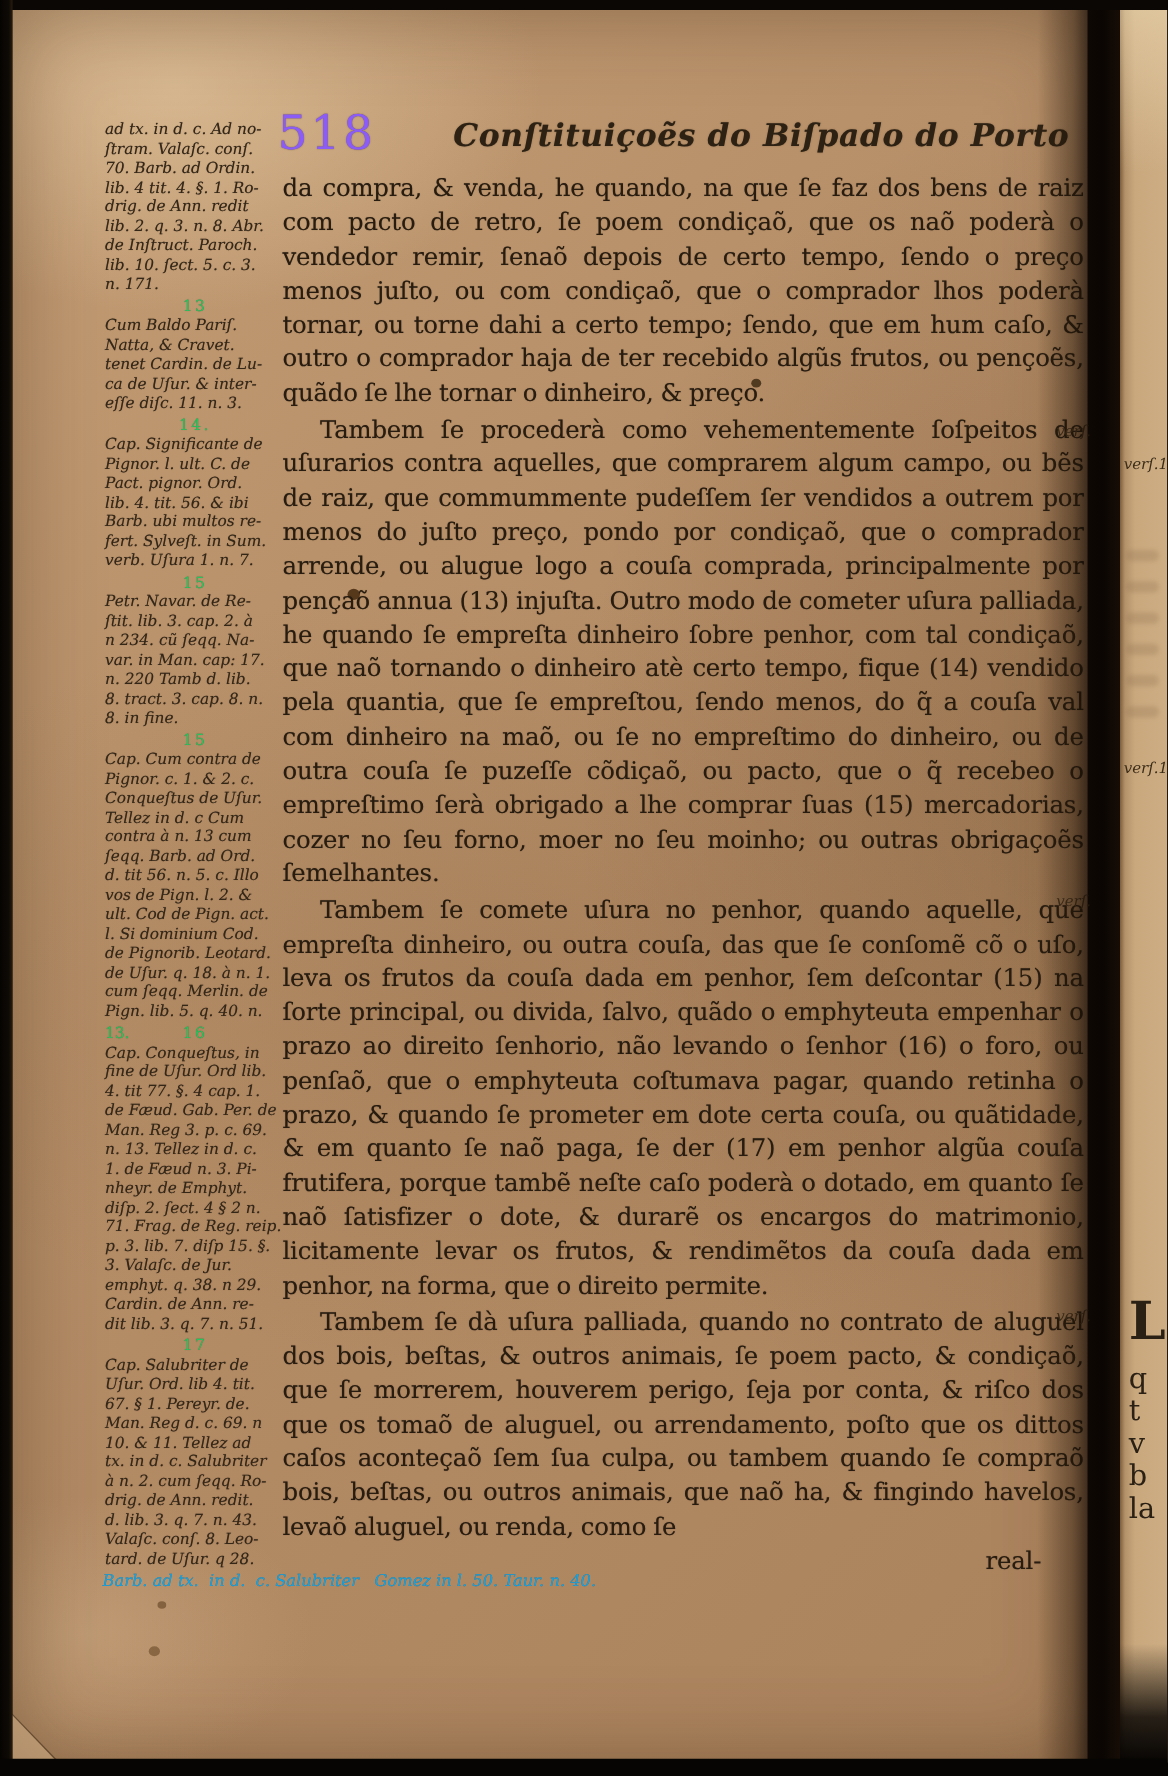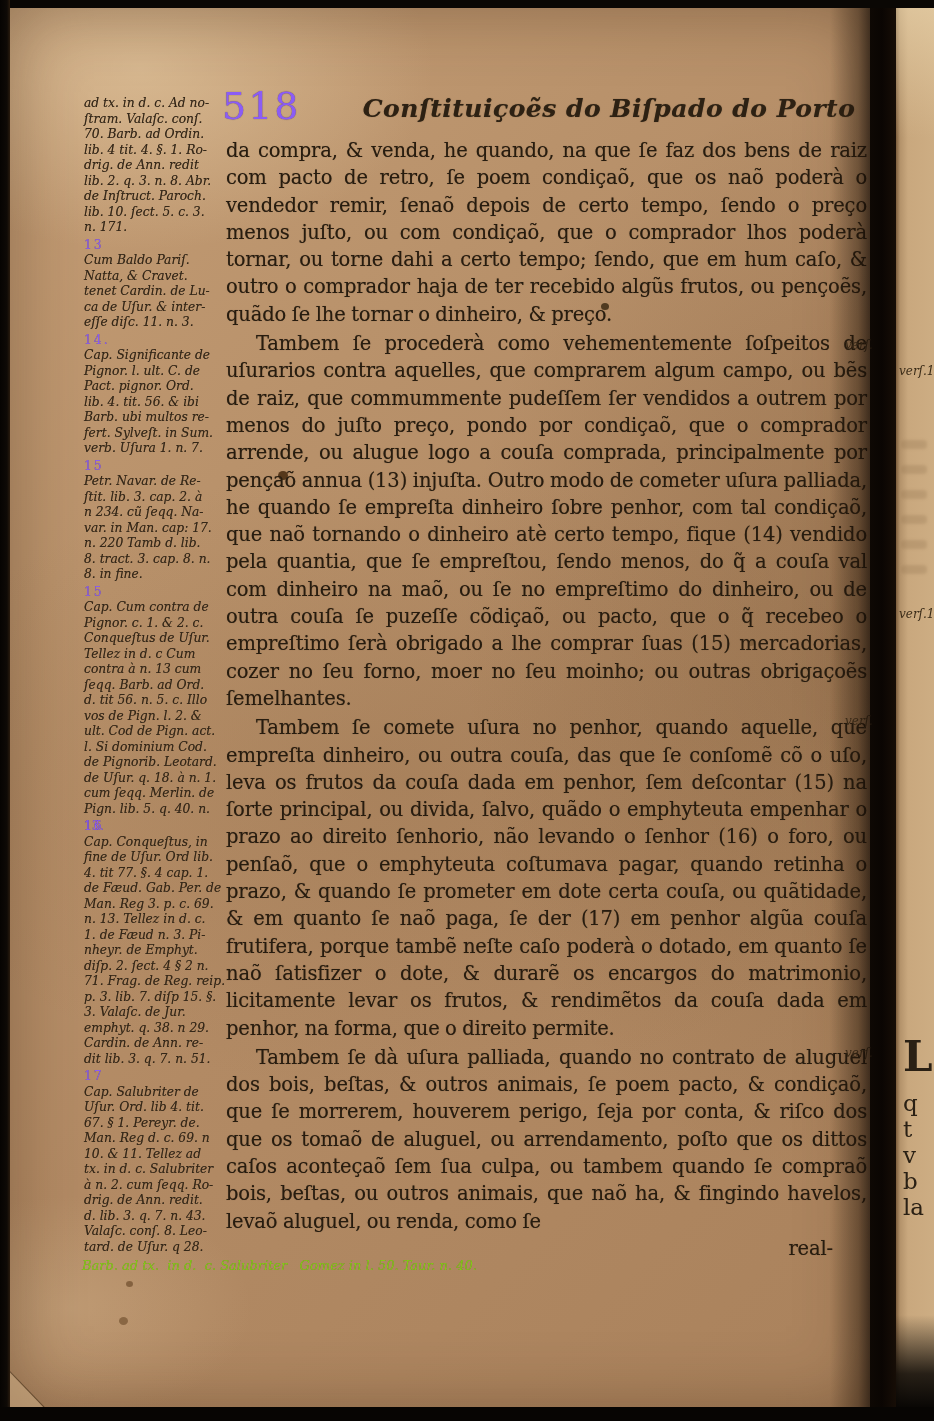--- a/index.html
+++ b/index.html
@@ -28,35 +28,35 @@
     letter-spacing:2px;text-shadow:0 0 1px rgba(42,31,17,.6);}
   .running-title{position:absolute;left:352px;top:94px;width:514px;text-align:center;
     font-style:italic;font-weight:bold;font-size:25px;color:#2d2113;letter-spacing:.5px;
     text-shadow:0 0 1px rgba(45,33,19,.5);white-space:nowrap;}
 
   
   .margin-col{position:absolute;left:84px;top:96px;width:144px;font-style:italic;
     font-size:12.3px;line-height:15.5px;color:#3226160;color:#342718;
     text-shadow:0 0 .6px rgba(52,39,24,.55);}
   .m-line{white-space:nowrap;overflow:visible;}
-  .m-num{position:relative;font-style:normal;letter-spacing:2px;
-    margin-top:2px;color:#8b5cf6;}
+  .m-num{position:relative;text-align:center;font-style:normal;letter-spacing:2px;
+    margin-top:2px;color:#22c55e;}
   .m-prefix{position:absolute;left:0;letter-spacing:0;}
 
   
   .body-col{position:absolute;left:226px;top:137px;width:641px;
     font-size:19.5px;line-height:27.3px;color:#271c0f;text-align:justify;
     letter-spacing:-.15px;word-spacing:-.5px;
     text-shadow:0 0 .7px rgba(39,28,15,.5);}
   .body-p{margin:0;}
   .body-p.ind{text-indent:30px;margin-top:2px;}
   .catchword{text-align:right;padding-right:34px;}
 
   .footnote{position:absolute;left:82px;top:1258px;font-style:italic;font-size:13px;
-    color:#84cc16;white-space:pre;text-shadow:0 0 .5px rgba(51,39,26,.5);}
+    color:#0ea5e9;white-space:pre;text-shadow:0 0 .5px rgba(51,39,26,.5);}
 
   
   .vnote{position:absolute;left:845px;width:27px;overflow:hidden;white-space:nowrap;
     font-style:italic;font-size:12px;color:#43321d;}
 
   
   .fold{position:absolute;left:10px;top:1372px;width:0;height:0;
     border-bottom:38px solid rgba(205,175,135,.55);border-right:36px solid transparent;}
   .fold-line{position:absolute;left:10px;top:1371px;width:51px;height:1px;background:rgba(60,40,18,.55);
     transform:rotate(46deg);transform-origin:left top;}

